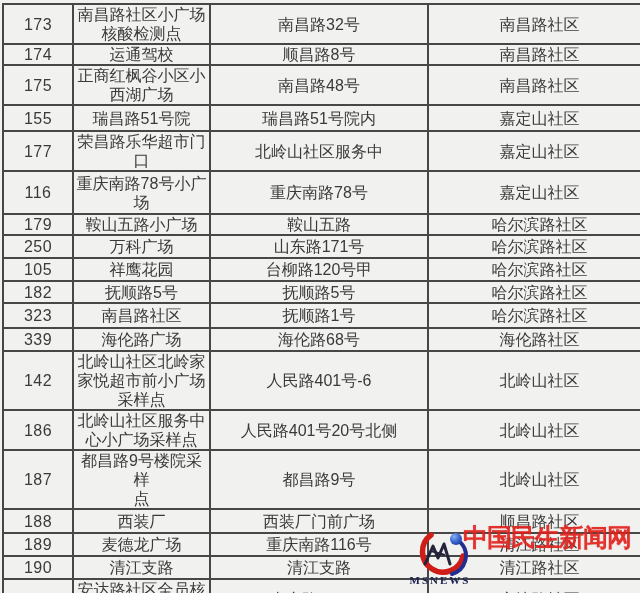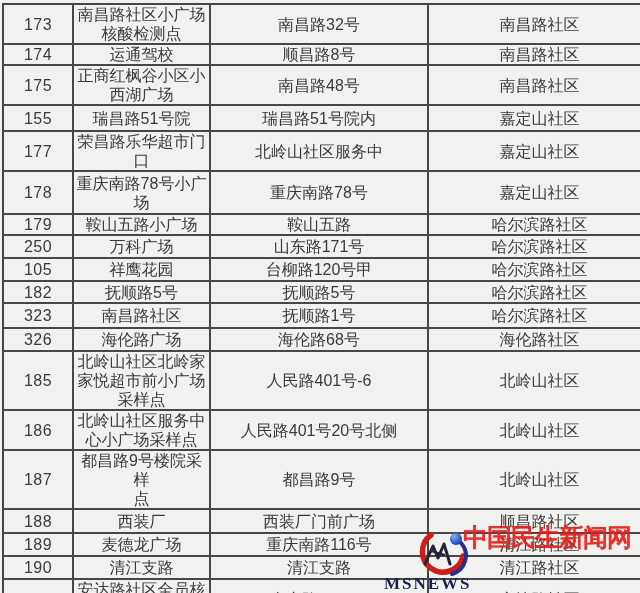--- a/index.html
+++ b/index.html
@@ -38,27 +38,27 @@
   
   .wm-logo {
     position: absolute;
     left: 411px;
     top: 531px;
     width: 58px;
     height: 48px;
   }
   .wm-abbr {
     position: absolute;
-    left: 384px;
+    left: 406px;
     top: 574px;
     width: 68px;
     text-align: center;
     font-family: "Liberation Serif", "DejaVu Serif", serif;
     font-weight: bold;
-    font-size: 17px;
+    font-size: 11px;
     letter-spacing: 2px;
     color: #18224e;
   }
   .wm-title {
     position: absolute;
     left: 463px;
     top: 521px;
     font-size: 25px;
     font-weight: bold;
     letter-spacing: -1px;
@@ -102,21 +102,21 @@
         <td class="col-comm">嘉定山社区</td>
       </tr>
       <tr style="height:39px">
         <td class="col-no">177</td>
         <td class="col-name">荣昌路乐华超市门
 口</td>
         <td class="col-addr">北岭山社区服务中</td>
         <td class="col-comm">嘉定山社区</td>
       </tr>
       <tr style="height:43px">
-        <td class="col-no">178</td>
+        <td class="col-no">116</td>
         <td class="col-name">重庆南路78号小广
 场</td>
         <td class="col-addr">重庆南路78号</td>
         <td class="col-comm">嘉定山社区</td>
       </tr>
       <tr style="height:20px">
         <td class="col-no">179</td>
         <td class="col-name">鞍山五路小广场</td>
         <td class="col-addr">鞍山五路</td>
         <td class="col-comm">哈尔滨路社区</td>
@@ -139,27 +139,27 @@
         <td class="col-addr">抚顺路5号</td>
         <td class="col-comm">哈尔滨路社区</td>
       </tr>
       <tr style="height:25px">
         <td class="col-no">323</td>
         <td class="col-name">南昌路社区</td>
         <td class="col-addr">抚顺路1号</td>
         <td class="col-comm">哈尔滨路社区</td>
       </tr>
       <tr style="height:23px">
-        <td class="col-no">326</td>
+        <td class="col-no">339</td>
         <td class="col-name">海伦路广场</td>
         <td class="col-addr">海伦路68号</td>
         <td class="col-comm">海伦路社区</td>
       </tr>
       <tr style="height:57px">
-        <td class="col-no">185</td>
+        <td class="col-no">142</td>
         <td class="col-name">北岭山社区北岭家
 家悦超市前小广场
 采样点</td>
         <td class="col-addr">人民路401号-6</td>
         <td class="col-comm">北岭山社区</td>
       </tr>
       <tr style="height:37px">
         <td class="col-no">186</td>
         <td class="col-name">北岭山社区服务中
 心小广场采样点</td>

